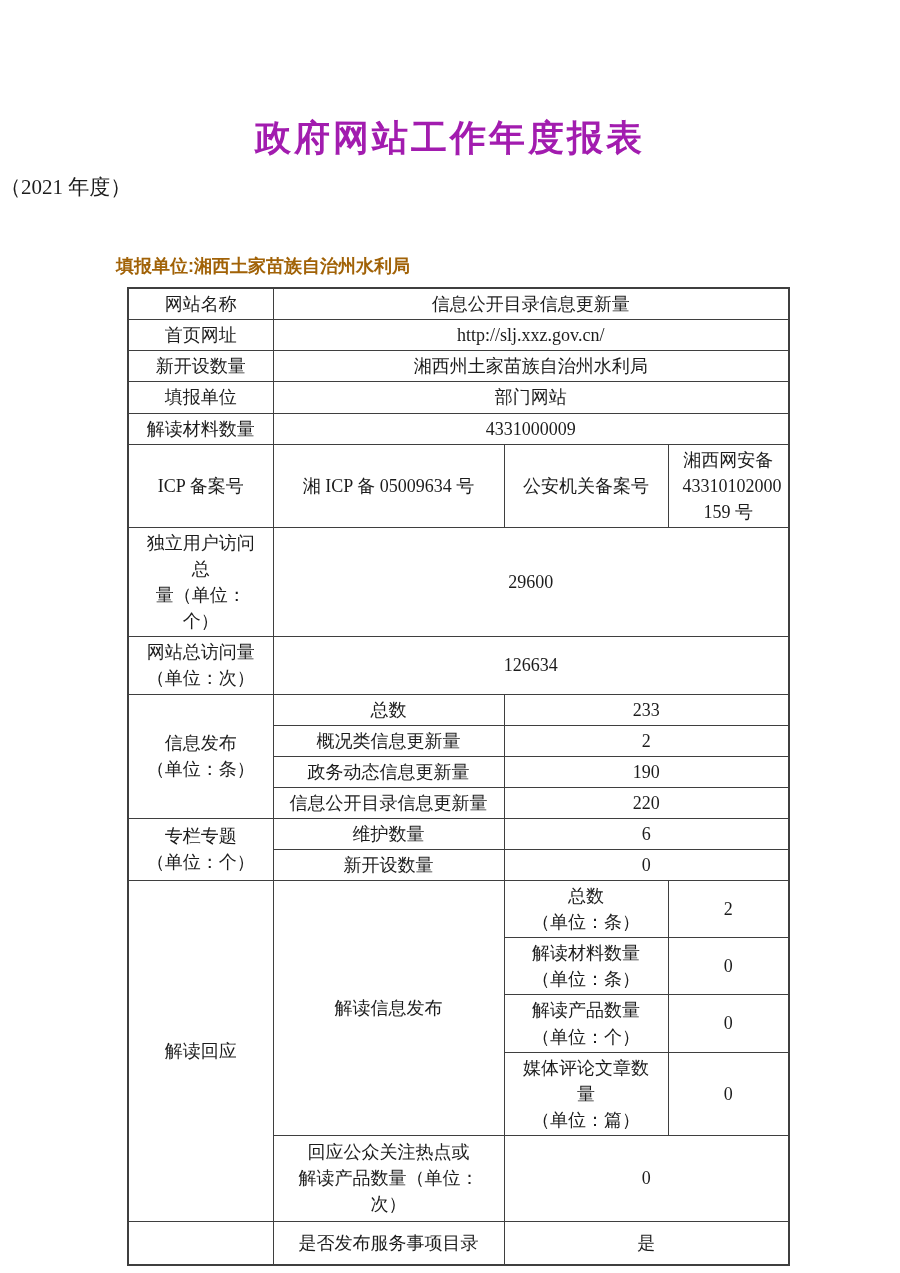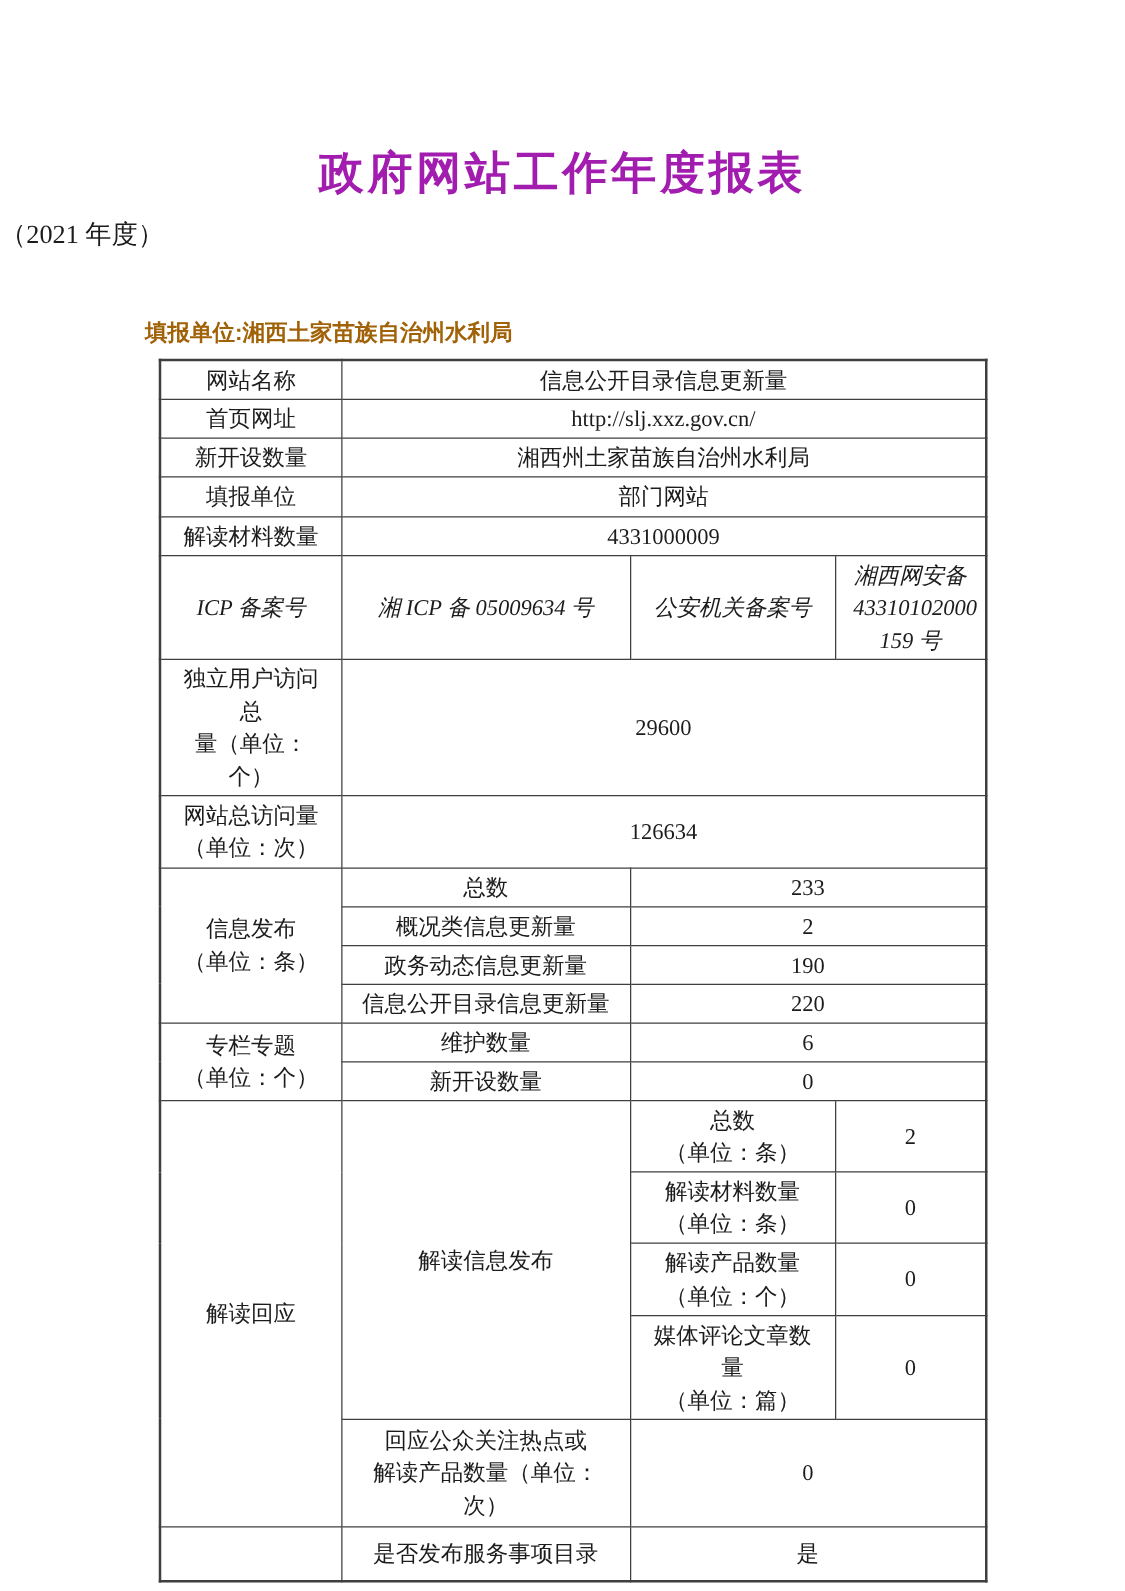--- a/index.html
+++ b/index.html
@@ -50,21 +50,21 @@
     line-height: 1.45;
     padding: 2px 14px;
     white-space: pre-line;
     color: #1c1c1c;
   }
   col.c1 { width: 145px; }
   col.c2 { width: 231px; }
   col.c3 { width: 164px; }
   col.c4 { width: 121px; }
   tr.h30 td { height: 30px; }
-  tr.h80 td { height: 80px; font-style: italic; }
+  tr.h80 td { height: 80px; }
   tr.h57 td { height: 57px; }
   tr.h56 td { height: 56px; }
   tr.h31 td { height: 31px; }
   tr.h50 td { height: 50px; }
   tr.h86 td { height: 86px; }
   tr.h36 td { height: 44px; }
   .page-number {
     margin-top: 34px;
     text-align: center;
     font-size: 20px;

